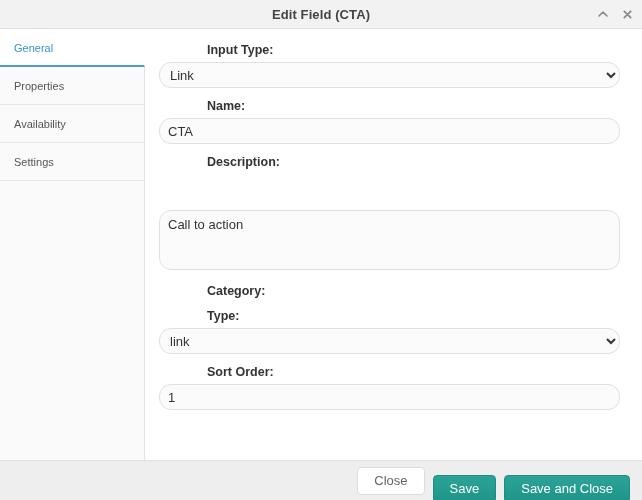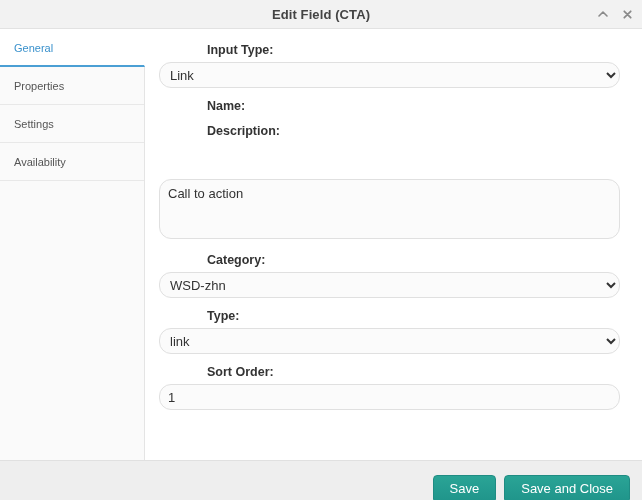--- a/index.html
+++ b/index.html
@@ -204,63 +204,62 @@
         </svg>
       </span>
     </div>
   </div>
 
   <div class="dialog-body">
 
     <div class="sidebar">
       <div class="tab active">General</div>
       <div class="tab">Properties</div>
+      <div class="tab">Availability</div>
       <div class="tab">Settings</div>
-      <div class="tab">Availability</div>
       <div class="sidebar-filler"></div>
     </div>
 
     <div class="content">
 
       <div class="field">
         <label class="field-label">Input Type:</label>
         <select class="ctl">
           <option selected="">Link</option>
         </select>
       </div>
 
       <div class="field">
         <label class="field-label">Name:</label>
+        <input class="ctl" type="text" value="CTA" style="">
       </div>
 
       <div class="field">
         <label class="field-label">Description:</label>
         <textarea class="ctl" style="">Call to action</textarea>
       </div>
 
       <div class="field">
         <label class="field-label">Category:</label>
-        <select class="ctl">
-          <option selected="">WSD-zhn</option>
-        </select>
       </div>
 
       <div class="field">
         <label class="field-label">Type:</label>
         <select class="ctl">
           <option selected="">link</option>
         </select>
       </div>
 
       <div class="field">
         <label class="field-label">Sort Order:</label>
         <input class="ctl" type="text" value="1" style="">
       </div>
 
     </div>
   </div>
 
   <div class="footer">
+    <button class="btn btn-default">Close</button>
     <button class="btn btn-primary">Save</button>
     <button class="btn btn-primary">Save and Close</button>
   </div>
 
 </div>
 
 </body></html>

